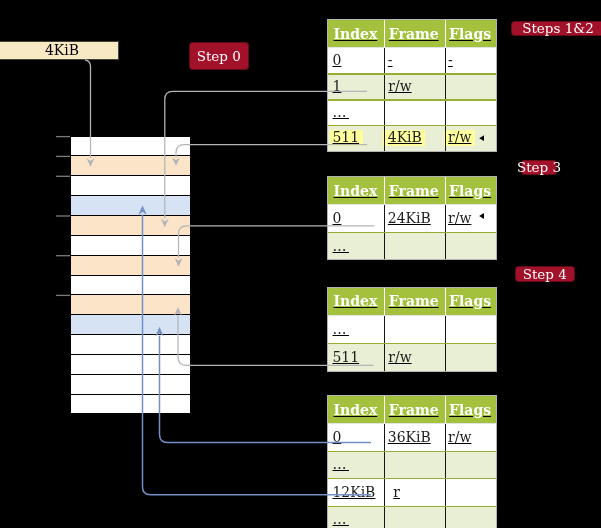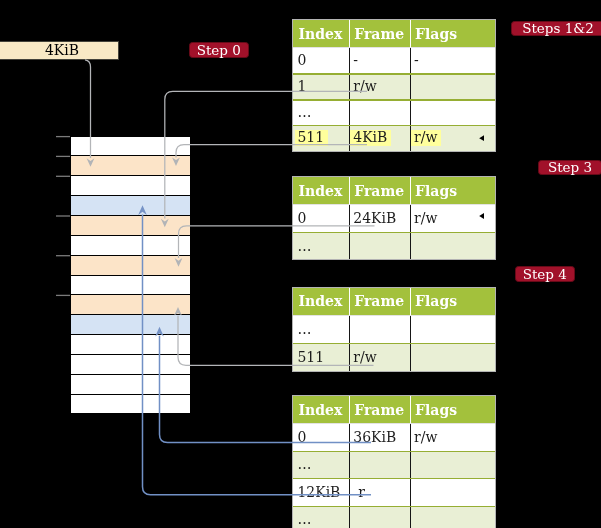--- a/index.html
+++ b/index.html
@@ -26,30 +26,31 @@
   }
 
   
   .badge {
     position:absolute; box-sizing:border-box;
     background:#a1112a; border:1px solid #670a18; border-radius:3.5px;
     color:#fff; font-size:13.5px; font-family:"DejaVu Serif", serif;
     display:flex; align-items:center; justify-content:center;
     white-space:nowrap;
   }
-  #badge-0 { left:188.5px; top:42.4px; width:60.5px; height:16px; }
+  #badge-0 { left:188.5px; top:42.4px; width:60.5px; height:28px; }
   #badge-12 { left:511px;  top:20.5px; width:94px;   height:15.8px; }
-  #badge-3 { left:538px;   top:159.8px; width:64px;  height:14.8px; }
+  #badge-3 { left:521px;   top:159.8px; width:36px;  height:14.8px; }
   #badge-4 { left:515px;   top:266px;  width:59.5px; height:15.6px; }
 
   
   .ptable {
-    position:absolute; left:292px; width:204px;
+    position:absolute; left:327px; width:170px;
     border:1.5px solid #b3b3b3; box-sizing:border-box;
     background:#fff;
+    text-decoration:underline;
   }
   #pt1 { top:19.3px; }
   #pt2 { top:176px; }
   #pt3 { top:287.2px; }
   #pt4 { top:395px; }
   .pt-head { display:flex; background:#a3c13c; position:relative; }
   .pt-row  { display:flex; position:relative; }
   .pt-row.alt { background:#e9efd5; }
   .cell { box-sizing:border-box; padding-left:4.5px; display:flex; align-items:center; overflow:hidden; }
   .c0 { width:55.8px; }

